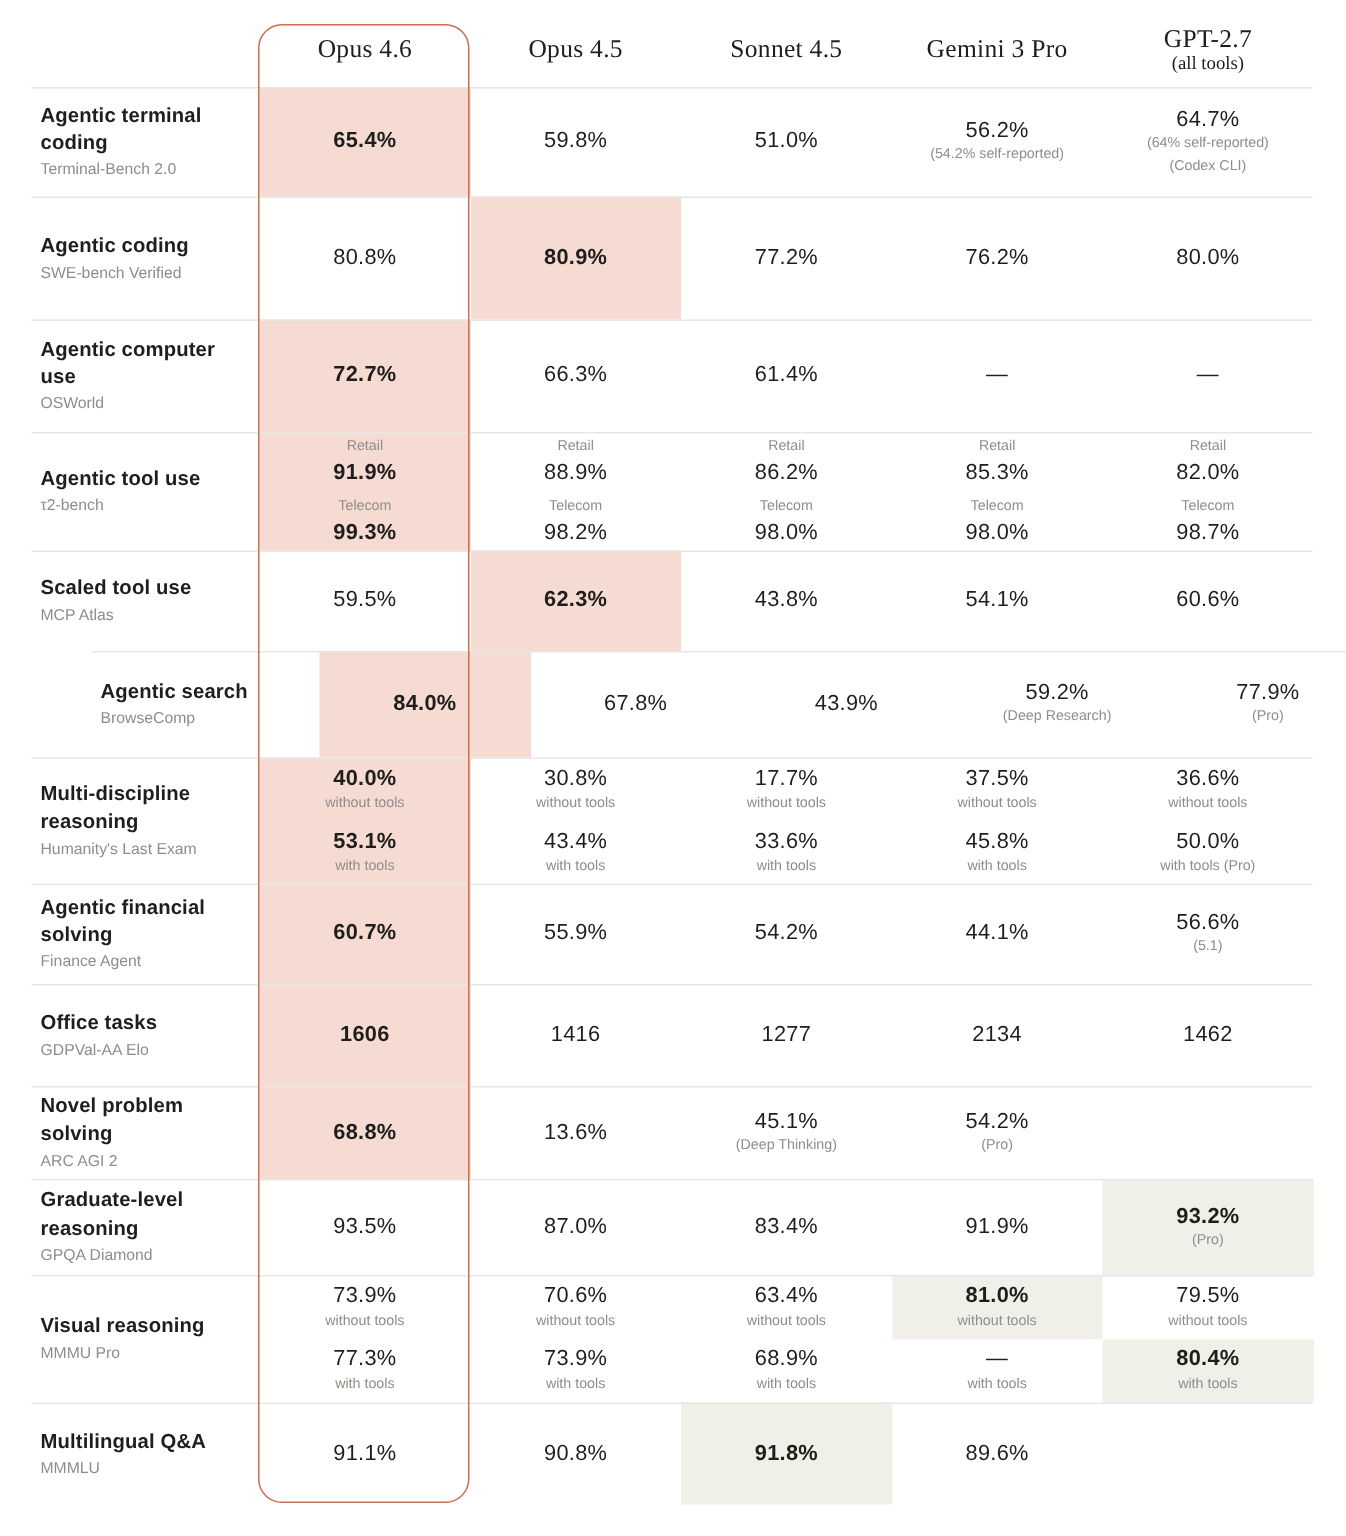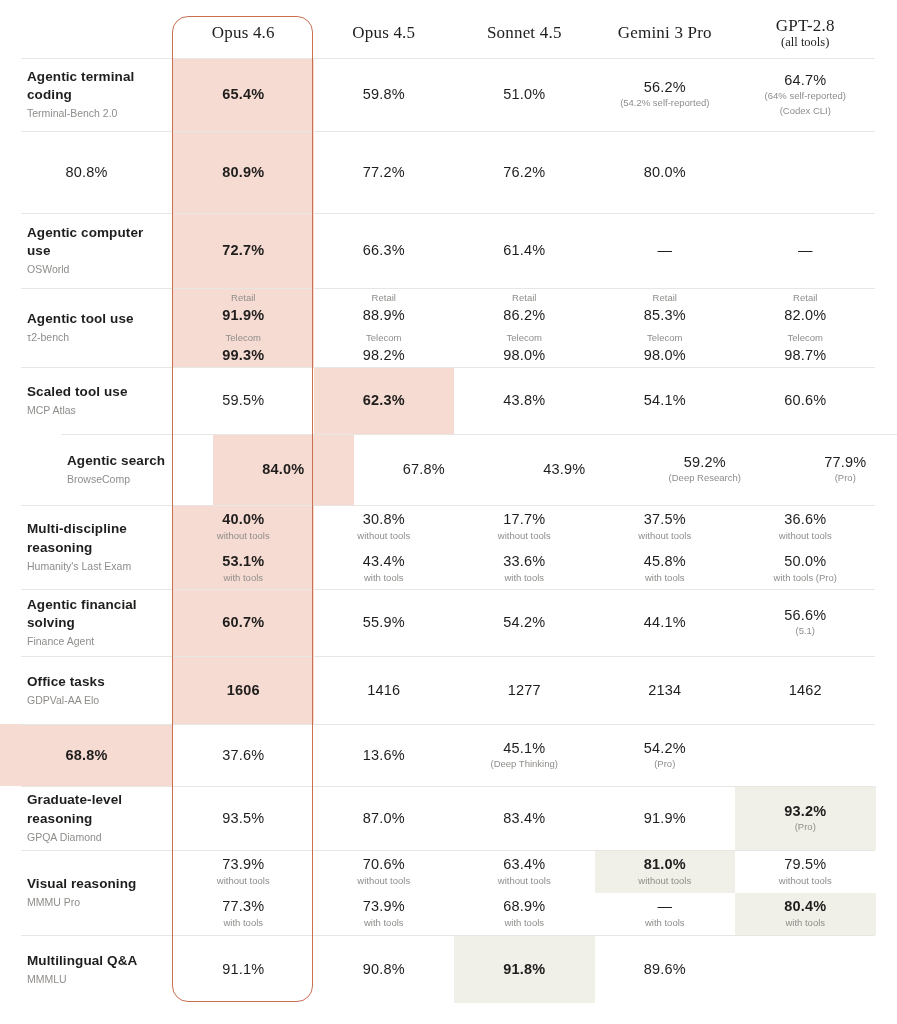--- a/index.html
+++ b/index.html
@@ -91,21 +91,21 @@
         <div class="header-cell">
           <div class="model-name">Opus 4.5</div>
         </div>
         <div class="header-cell">
           <div class="model-name">Sonnet 4.5</div>
         </div>
         <div class="header-cell">
           <div class="model-name">Gemini 3 Pro</div>
         </div>
         <div class="header-cell">
-          <div class="model-name">GPT-2.8</div>
+          <div class="model-name">GPT-2.7</div>
           <div class="model-sub">(all tools)</div>
         </div>
       </div>
       <div class="row body" style="height: 73px;">
         <div class="label-cell">
           <div class="row-label">Agentic terminal coding</div>
           <div class="bench">Terminal-Bench 2.0</div>
         </div>
         <div class="cell hl-pink">
           <div class="sub">
@@ -130,20 +130,24 @@
         </div>
         <div class="cell">
           <div class="sub">
             <span class="value">64.7%</span>
             <span class="note">(64% self-reported)</span>
             <span class="note">(Codex CLI)</span>
           </div>
         </div>
       </div>
       <div class="row body" style="height: 82px;">
+        <div class="label-cell">
+          <div class="row-label">Agentic coding</div>
+          <div class="bench">SWE-bench Verified</div>
+        </div>
         <div class="cell">
           <div class="sub">
             <span class="value">80.8%</span>
           </div>
         </div>
         <div class="cell hl-pink">
           <div class="sub">
             <span class="value bold">80.9%</span>
           </div>
         </div>
@@ -427,28 +431,27 @@
             <span class="value">2134</span>
           </div>
         </div>
         <div class="cell">
           <div class="sub">
             <span class="value">1462</span>
           </div>
         </div>
       </div>
       <div class="row body" style="height: 62px;">
+        <div class="label-cell">
+          <div class="row-label">Novel problem solving</div>
+          <div class="bench">ARC AGI 2</div>
+        </div>
         <div class="cell hl-pink">
           <div class="sub">
             <span class="value bold">68.8%</span>
-          </div>
-        </div>
-        <div class="cell">
-          <div class="sub">
-            <span class="value">37.6%</span>
           </div>
         </div>
         <div class="cell">
           <div class="sub">
             <span class="value">13.6%</span>
           </div>
         </div>
         <div class="cell">
           <div class="sub">
             <span class="value">45.1%</span>

